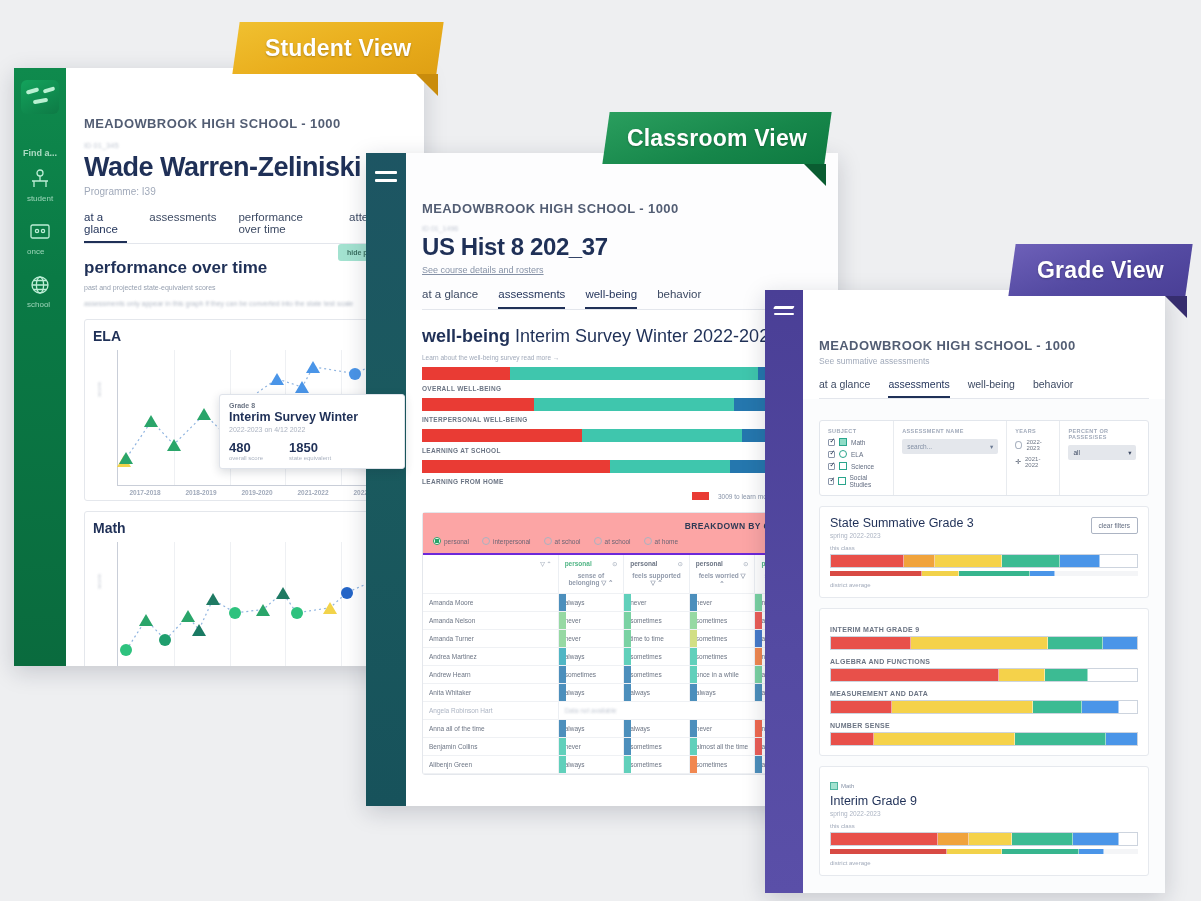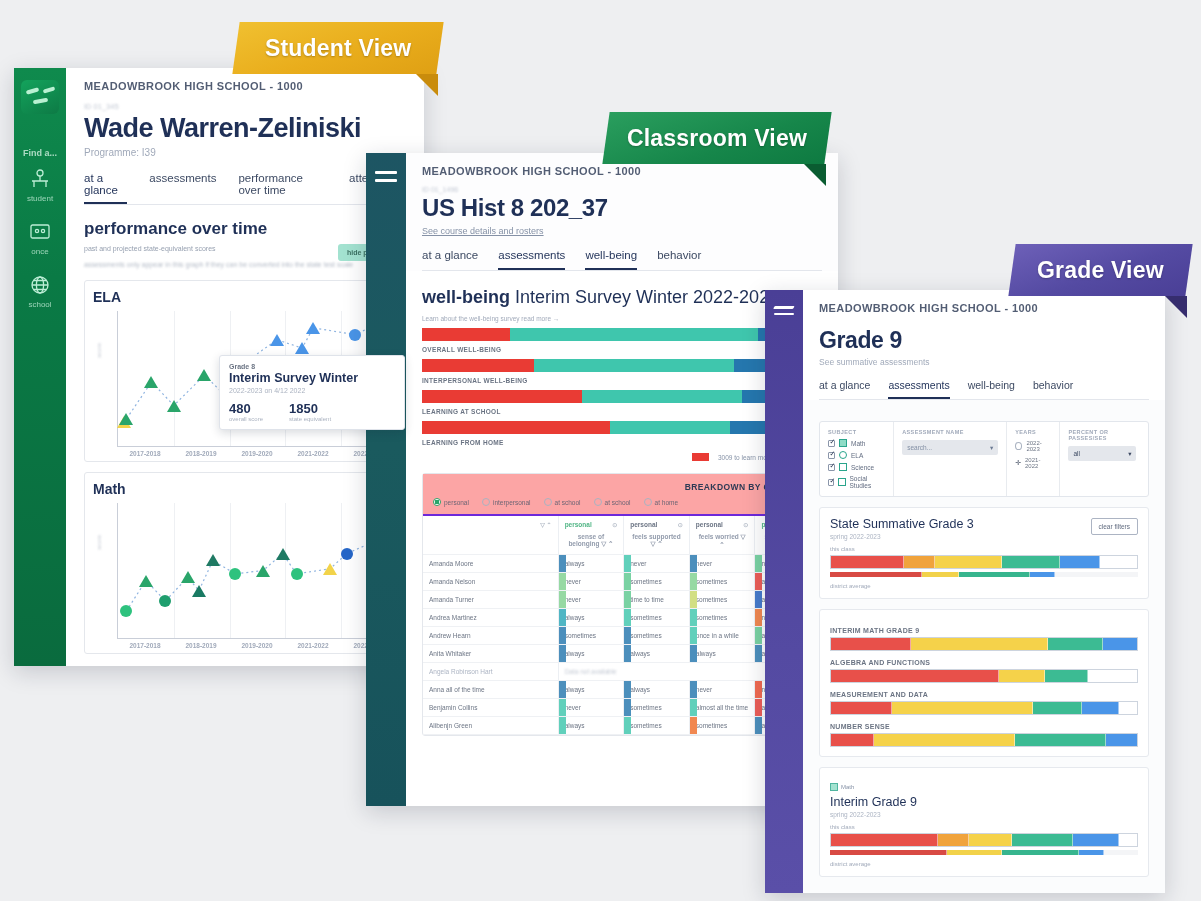--- a/index.html
+++ b/index.html
@@ -59,28 +59,28 @@
     background: linear-gradient(150deg,#13a35c,#0d7a45);
     position: relative; margin-bottom: 34px;
   }
   .sv-logo i {
     position: absolute; background: #b9f0d2; border-radius: 2px; display: block;
   }
   .sv-logo i:nth-child(1){ left:5px; top:9px; width:13px; height:4px; transform: rotate(-16deg); }
   .sv-logo i:nth-child(2){ right:4px; top:8px; width:12px; height:4px; transform: rotate(-16deg); }
   .sv-logo i:nth-child(3){ left:12px; top:19px; width:15px; height:4px; transform: rotate(-10deg); }
   .sv-find { color:#cdeedd; font-size:9px; font-weight:bold; margin-bottom:10px; }
-  .sv-item { display:flex; flex-direction:column; align-items:center; margin-bottom:18px; }
+  .sv-item { display:flex; flex-direction:column; margin-bottom:18px; }
   .sv-ico { width:26px; height:22px; position:relative; margin-bottom:4px; }
   .sv-ico svg { width:100%; height:100%; }
   .sv-lbl { color:#b9e7cf; font-size:8px; }
 
   .sv-main { flex:1; display:flex; flex-direction:column; background:#fff; }
   .sv-head { padding: 12px 18px 0 18px; }
-  .crumb { font-size:11px; font-weight:bold; color:#2d3a55; letter-spacing:.4px; }
+  .crumb { font-size:13px; font-weight:bold; color:#2d3a55; letter-spacing:.4px;margin-top:36px; }
   .sv-sub1 { font-size:7.5px; color:#9aa4b6; margin-top:10px; }
   .sv-name { font-size:27px; font-weight:600; color:#1f3057; letter-spacing:-.5px; margin-top:2px; }
   .sv-prog { font-size:10px; color:#8b96aa; margin-top:3px; }
   .sv-tabs { display:flex; gap:22px; margin-top:14px; border-bottom:1px solid #e3e6ec; }
   .sv-tabs .t { font-size:11.5px; color:#3d4a63; padding-bottom:6px; }
   .sv-tabs .t.active { border-bottom:2px solid #1f3057; color:#1f3057; }
   .sv-body { padding: 14px 18px 0 18px; flex:1; background:#fff; }
   .sv-h2 { font-size:17px; font-weight:bold; color:#1f3057; }
   .sv-desc { font-size:7px; color:#7e8a9e; margin-top:5px; line-height:1.5; }
   .sv-pill {
@@ -570,21 +570,20 @@
   <div class="panel" id="grade-panel">
     <div class="gv-rail">
       <div class="burger2">
           <i></i>
           <i></i>
         </div>
     </div>
     <div class="gv-main">
       <div class="gv-head">
         <div class="crumb blur1">MEADOWBROOK HIGH SCHOOL - 1000</div>
-        <div class="gv-title">Grade 9</div>
         <div class="gv-sub2 blur1">See summative assessments</div>
         <div class="gv-tabs">
           <div class="t">at a glance</div>
           <div class="t active">assessments</div>
           <div class="t">well-being</div>
           <div class="t">behavior</div>
         </div>
       </div>
       <div class="gv-body">
 

